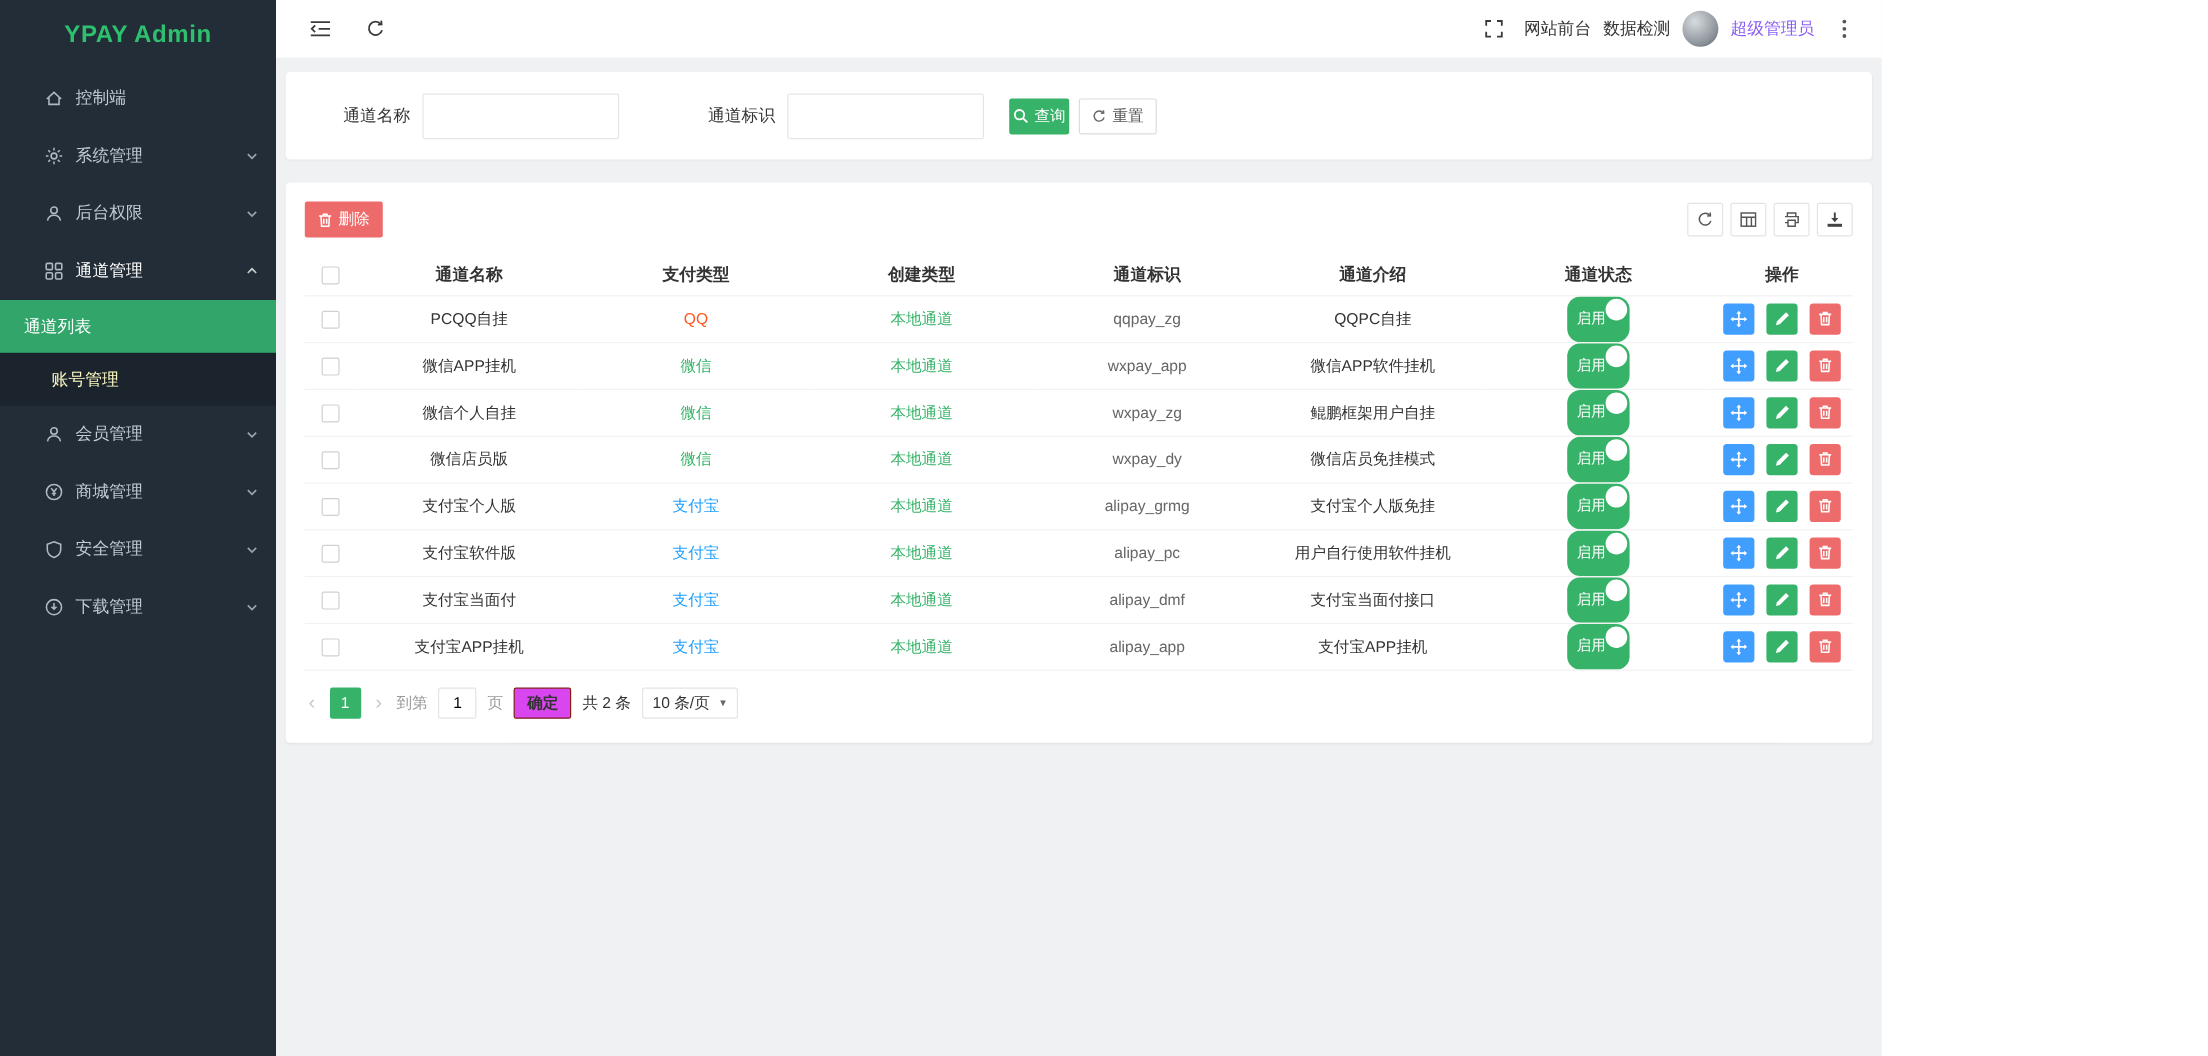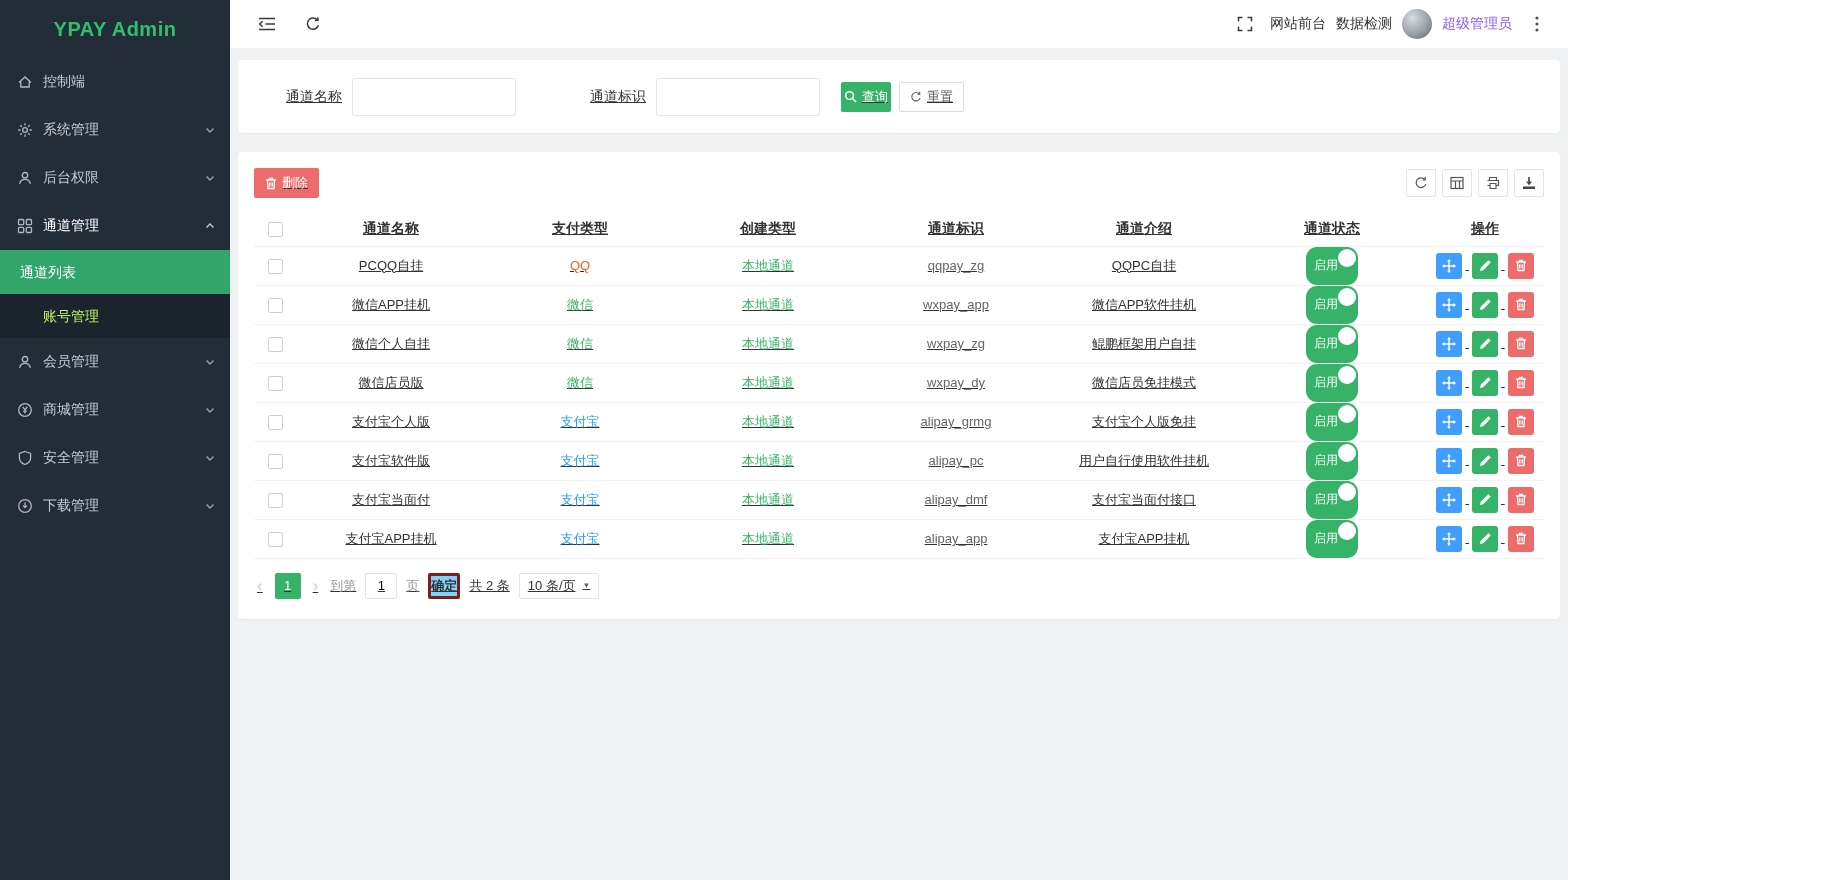--- a/index.html
+++ b/index.html
@@ -3,42 +3,42 @@
 <meta charset="utf-8">
 <style>
   * { margin:0; padding:0; box-sizing:border-box; }
   html,body { width:1840px; height:880px; background:#ffffff; overflow:hidden;
     font-family:"Liberation Sans","DejaVu Sans",sans-serif; font-size:14px; color:#333; }
   .app { display:flex; width:1568px; height:880px; }
 
   
   .sidebar { width:230px; flex-shrink:0; background:#222d38; color:#bfc8d2; }
   .logo { height:58px; line-height:58px; text-align:center; color:#2ec06e; font-size:20px; font-weight:bold; letter-spacing:.5px; }
-  .nav-item { height:48px; display:flex; align-items:center; padding:0 14px 0 17px; cursor:pointer; color:#c3cbd3; }
+  .nav-item { height:48px; display:flex; align-items:center; padding:0 14px 0 17px; cursor:pointer; color:#c3cbd3;margin-left:20px; }
   .nav-item.open { color:#fff; }
   .nav-icon { width:16px; height:16px; margin-right:10px; display:inline-flex; color:#aeb9c2; }
   .nav-label { flex:1; font-size:14px; }
   .chev { width:12px; height:12px; display:inline-flex; opacity:.75; }
   .subnav { background:#1b242d; }
-  .sub-item { height:44px; line-height:44px; padding-left:43px; font-size:14px; color:#bef264; cursor:pointer; }
+  .sub-item { height:44px; line-height:44px; padding-left:43px; font-size:14px; color:#fef9c3; cursor:pointer; }
   .sub-item.active { background:#31a56a; color:#fff;padding-left:20px; }
 
   
   .main { flex:1; min-width:0; display:flex; flex-direction:column; background:#f0f1f2; }
   .header { height:48px; background:#fff; display:flex; align-items:center; padding:0 16px 0 22px; }
   .h-btn { width:30px; height:30px; display:flex; align-items:center; justify-content:center; cursor:pointer; background:none; border:none; }
   .header-left { display:flex; align-items:center; gap:16px; }
   .header-right { margin-left:auto; display:flex; align-items:center; gap:10px; }
   .nav-link { font-size:14px; color:#333; cursor:pointer; white-space:nowrap; }
   .avatar { width:30px; height:30px; border-radius:50%;
     background:radial-gradient(circle at 35% 30%, #d8dcdf, #8d949b 65%, #565d64); }
   .username { font-size:14px; color:#8b5cf6; }
 
   .content { flex:1; padding:12px 8px; }
-  .card { background:#fff; border-radius:4px; box-shadow:0 1px 2px rgba(0,0,0,.04);text-decoration:underline; }
+  .card { background:#fff; border-radius:4px; box-shadow:0 1px 2px rgba(0,0,0,.04); }
 
   
   .search-card { height:73px; display:flex; align-items:center; padding-left:26px; margin-bottom:19px; }
   .form-label { width:78px; text-align:right; font-size:14px; color:#333; white-space:nowrap; }
   .form-label.second { margin-left:52px; }
   .form-input { width:164px; height:38px; border:1px solid #e6e6e6; border-radius:2px; margin-left:10px;
     padding:0 10px; font-size:14px; outline:none; background:#fff; }
   .btn { display:inline-flex; align-items:center; gap:5px; cursor:pointer; font-size:13px; border-radius:2px; border:none; white-space:nowrap; }
   .btn-query { background:#36b368; color:#fff; height:30px; padding:0 3px; margin-left:21px; }
   .btn-reset { background:#fff; color:#555; border:1px solid #dcdcdc; height:30px; padding:0 10px; margin-left:8px; }
@@ -69,21 +69,21 @@
 
   
   .pagination { display:flex; align-items:center; gap:9px; margin-top:14px; font-size:13px; }
   .pg-arrow { color:#c9c9c9; font-size:17px; padding:0 3px; cursor:pointer; line-height:1; }
   .pg-num { width:26px; height:26px; background:#36b368; color:#fff; border-radius:2px; cursor:pointer;
     display:flex; align-items:center; justify-content:center; font-size:13px; }
   .pg-light { color:#9a9a9a; }
   .pg-text { color:#333; }
   .pg-input { width:32px; height:26px; border:1px solid #e4e4e4; border-radius:2px; text-align:center;
     font-size:13px; outline:none; }
-  .pg-btn { height:26px; padding:0 0; background:#7dd3fc; border:3px solid #7f1d1d; border-radius:2px;
+  .pg-btn { height:26px; padding:0 10px; background:#d946ef; border:1px solid #7f1d1d; border-radius:2px;
     font-size:13px; color:#333; cursor:pointer; font-weight:bold; }
   .pg-select { height:26px; border:1px solid #e4e4e4; border-radius:2px; background:#fff; cursor:pointer;
     display:flex; align-items:center; gap:7px; padding:0 8px; color:#333; }
   .caret { font-size:8px; color:#666; }
 </style>
 <title>YPAY Admin</title></head>
 <body>
 
 <div class="app">
 

